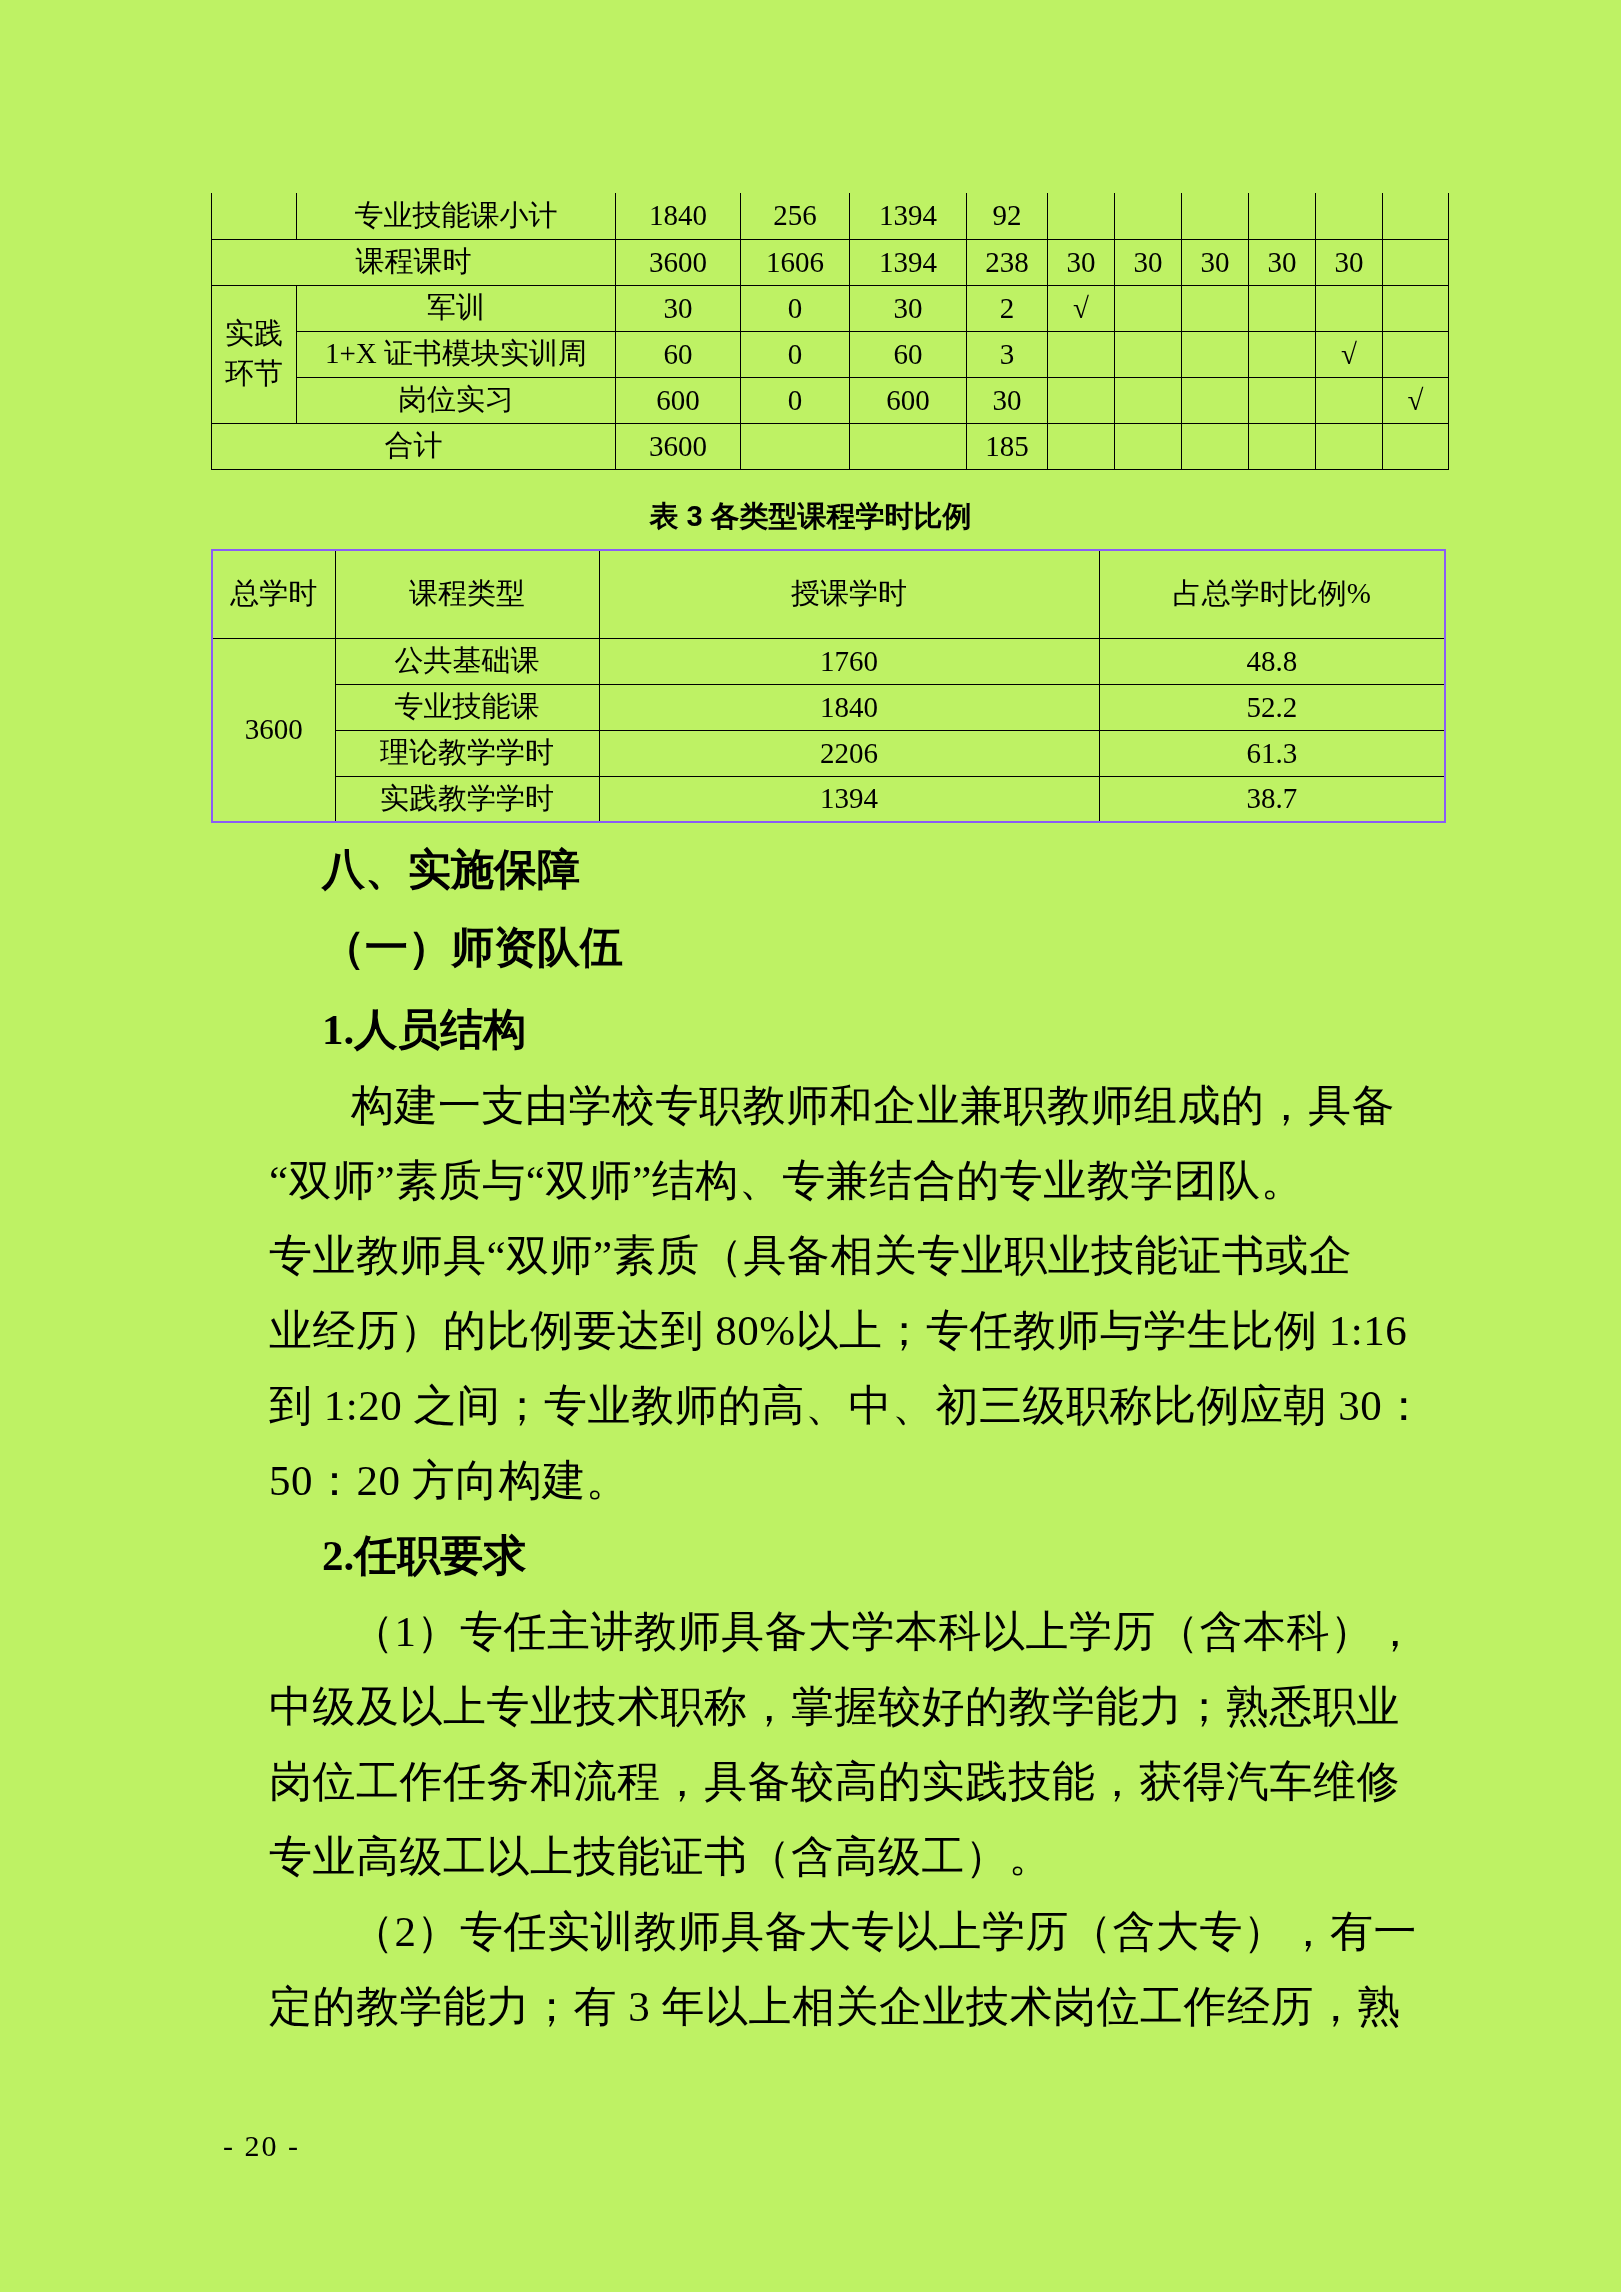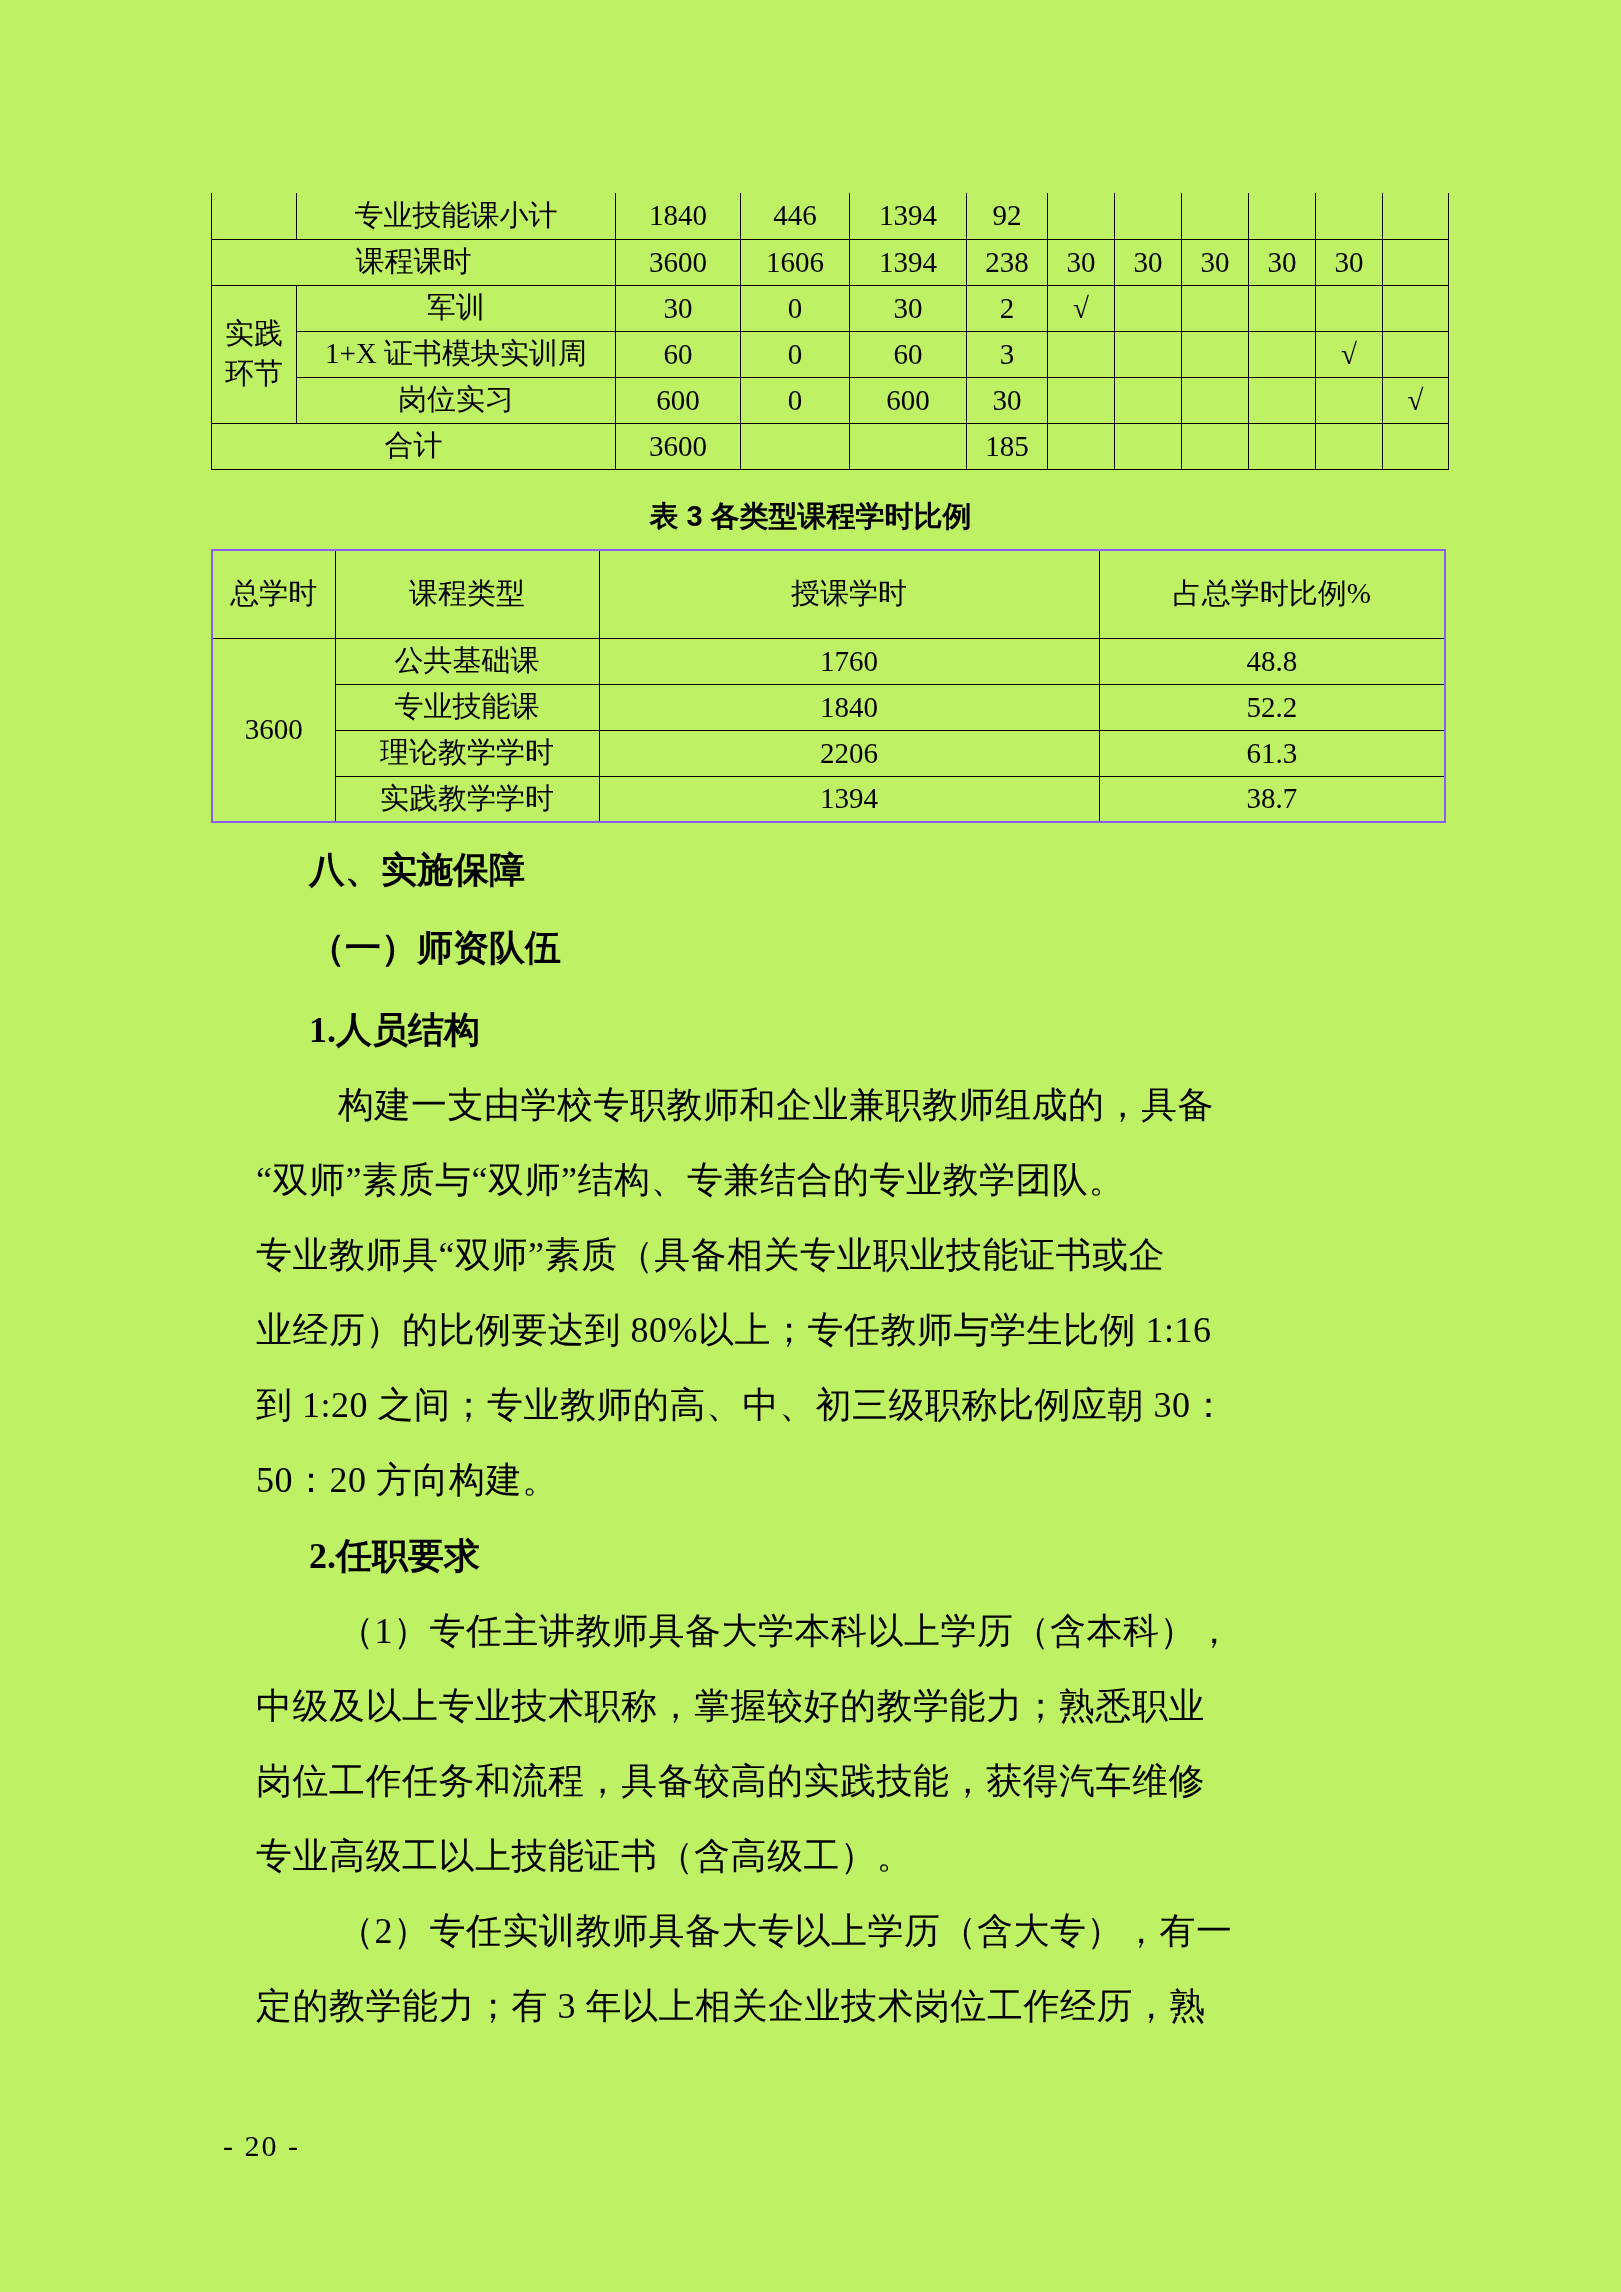--- a/index.html
+++ b/index.html
@@ -23,22 +23,22 @@
   .t3{position:absolute;left:211px;top:549px;width:1233px;border:2px solid #8b5cf6;}
   .t3 tr{height:46px;}
   .t3 tr.hdr{height:88px;}
   .caption{
     position:absolute;left:0;top:497px;width:1621px;
     text-align:center;font-size:29px;font-weight:bold;
     font-family:"Liberation Sans","DejaVu Sans",sans-serif;
   }
   
   .bodytext{
-    position:absolute;left:227px;top:831px;width:1161px;
-    font-size:36px;line-height:75px;
+    position:absolute;left:240px;top:831px;width:1161px;
+    font-size:43px;line-height:75px;
   }
   .bodytext .h{font-weight:bold;line-height:78px;white-space:nowrap;}
   .bodytext .h.sub{line-height:76px;}
   .bodytext .h2gap{margin-bottom:4.9px;}
   .line{white-space:nowrap;letter-spacing:0.5px;margin-left:29px;}
   .indent{padding-left:82px;}
   .pagenum{
     position:absolute;left:223px;top:2129px;
     font-size:30px;letter-spacing:2px;
   }
@@ -62,21 +62,21 @@
         <col style="width:67px">
       <col style="width:67px">
         <col style="width:67px">
         <col style="width:66px">
     </colgroup>
     <tbody>
         <tr>
       <td></td>
       <td>专业技能课小计</td>
       <td>1840</td>
-      <td>446</td>
+      <td>256</td>
       <td>1394</td>
       <td>92</td>
       <td></td>
       <td></td>
       <td></td>
       <td></td>
       <td></td>
       <td></td>
     </tr>
     <tr>

